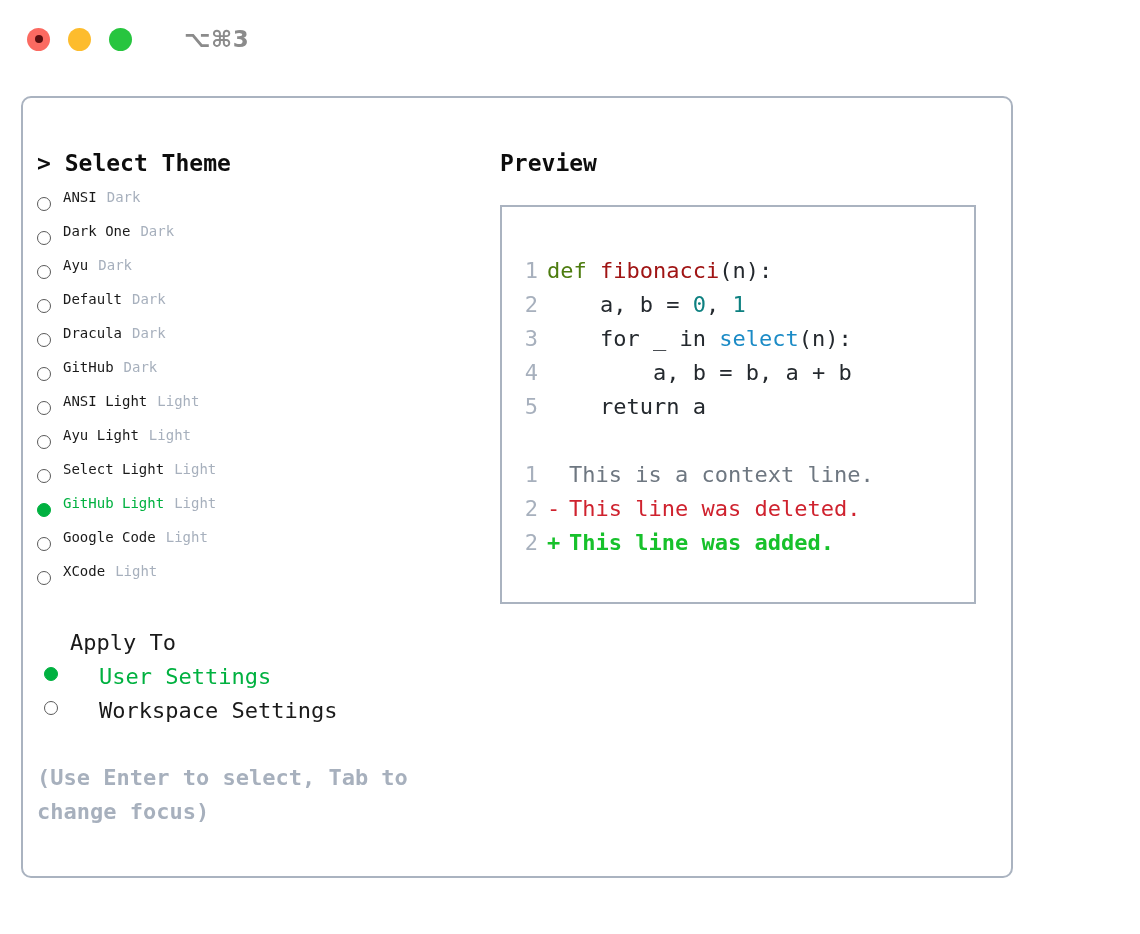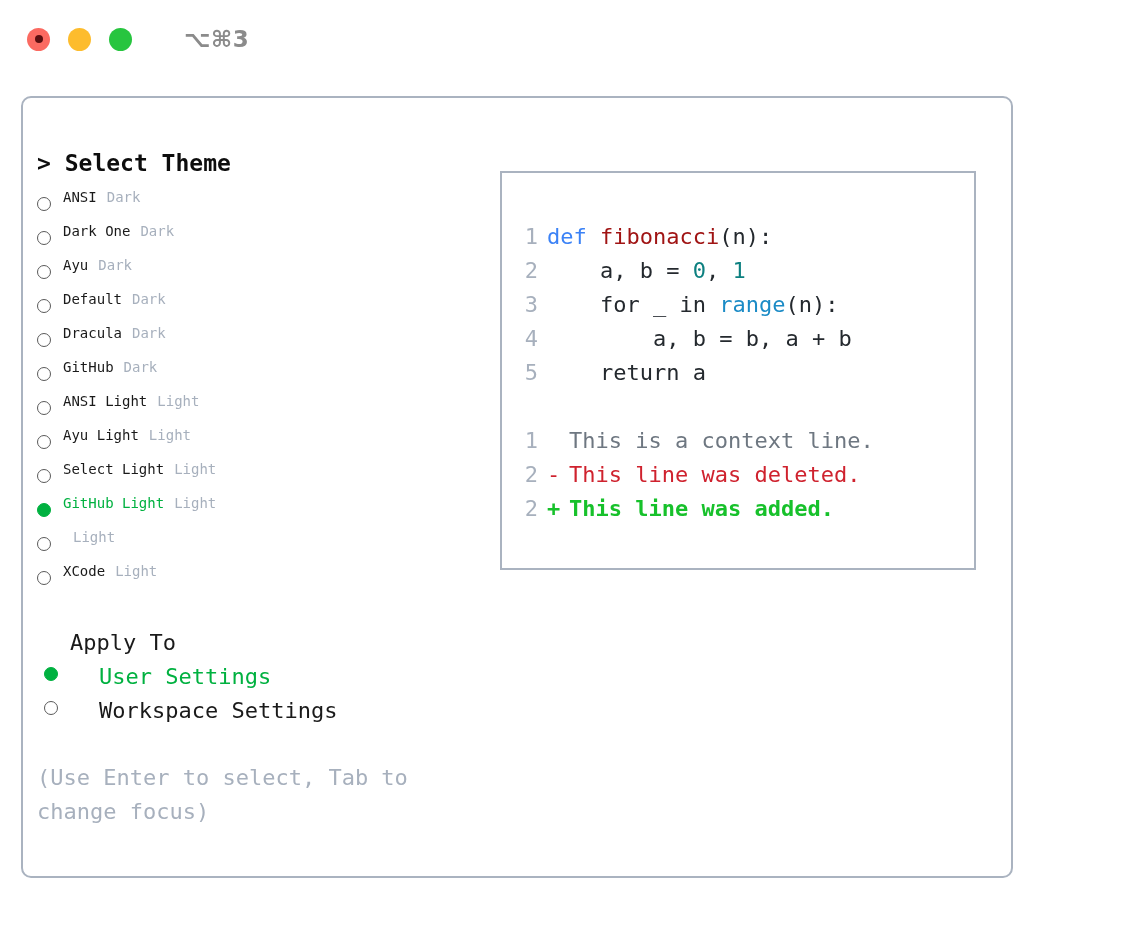--- a/index.html
+++ b/index.html
@@ -165,20 +165,21 @@
   .apply-row.selected .apply-label { color: #00b140; }
 
   #hint {
     position: absolute;
     left: 14px;
     top: 663px;
     width: 400px;
     font-size: 22px;
     line-height: 34px;
     color: #a7b0bd;
+    font-weight: bold;
   }
 
   
   #preview-column {
     position: absolute;
     left: 477px;
     top: 48px;
     width: 500px;
   }
   #preview-title {
@@ -214,21 +215,21 @@
   .ln {
     display: inline-block;
     width: 22px;
     text-align: right;
     color: #a7b0bd;
     flex: 0 0 auto;
     margin-right: 9px;
   }
   .code-text { white-space: pre; color: #24292e; }
 
-  .tok-def      { color: #3b82f6; }
+  .tok-def      { color: #4d7c0f; }
   .tok-func     { color: #a01414; }
   .tok-num      { color: #0d8080; }
   .tok-builtin  { color: #1b8bc6; }
   .tok-plain    { color: #24292e; }
 
   .blank-line { height: 34px; }
 
   .diff-ctx  { color: #6e7781; }
   .diff-del  { color: #cf222e; }
   .diff-add  { color: #17c12b; font-weight: bold; }
@@ -259,41 +260,42 @@
             <li class="theme-row"><span class="radio"></span><span class="theme-name">ANSI</span><span class="theme-tag">Dark</span></li>
             <li class="theme-row"><span class="radio"></span><span class="theme-name">Dark One</span><span class="theme-tag">Dark</span></li>
             <li class="theme-row"><span class="radio"></span><span class="theme-name">Ayu</span><span class="theme-tag">Dark</span></li>
             <li class="theme-row"><span class="radio"></span><span class="theme-name">Default</span><span class="theme-tag">Dark</span></li>
             <li class="theme-row"><span class="radio"></span><span class="theme-name">Dracula</span><span class="theme-tag">Dark</span></li>
             <li class="theme-row"><span class="radio"></span><span class="theme-name">GitHub</span><span class="theme-tag">Dark</span></li>
             <li class="theme-row"><span class="radio"></span><span class="theme-name">ANSI Light</span><span class="theme-tag">Light</span></li>
             <li class="theme-row"><span class="radio"></span><span class="theme-name">Ayu Light</span><span class="theme-tag">Light</span></li>
             <li class="theme-row"><span class="radio"></span><span class="theme-name">Select Light</span><span class="theme-tag">Light</span></li>
             <li class="theme-row selected"><span class="radio"></span><span class="theme-name">GitHub Light</span><span class="theme-tag">Light</span></li>
-            <li class="theme-row"><span class="radio"></span><span class="theme-tag">Light</span></li>
+            <li class="theme-row"><span class="radio"></span><span class="theme-name">Google Code</span><span class="theme-tag">Light</span></li>
             <li class="theme-row"><span class="radio"></span><span class="theme-name">XCode</span><span class="theme-tag">Light</span></li>
           </ul>
       </div>
 
       <div id="apply-block">
         <div class="apply-head">Apply To</div>
         <div id="apply-list">
             <div class="apply-row selected"><span class="radio"></span><span class="apply-label">User Settings</span></div>
             <div class="apply-row"><span class="radio"></span><span class="apply-label">Workspace Settings</span></div>
           </div>
       </div>
 
       <div id="hint">(Use Enter to select, Tab to change focus)</div>
 
       <div id="preview-column">
+        <div id="preview-title">Preview</div>
         <div id="preview-box">
           <div id="code-area">
               <div class="code-line"><span class="ln">1</span><span class="code-text"><span class="tok-def">def </span><span class="tok-func">fibonacci</span><span class="tok-plain">(n):</span></span></div>
               <div class="code-line"><span class="ln">2</span><span class="code-text"><span class="tok-plain">    a, b = </span><span class="tok-num">0</span><span class="tok-plain">, </span><span class="tok-num">1</span></span></div>
-              <div class="code-line"><span class="ln">3</span><span class="code-text"><span class="tok-plain">    for _ in </span><span class="tok-builtin">range</span><span class="tok-plain">(n):</span></span></div>
+              <div class="code-line"><span class="ln">3</span><span class="code-text"><span class="tok-plain">    for _ in </span><span class="tok-builtin">select</span><span class="tok-plain">(n):</span></span></div>
               <div class="code-line"><span class="ln">4</span><span class="code-text"><span class="tok-plain">        a, b = b, a + b</span></span></div>
               <div class="code-line"><span class="ln">5</span><span class="code-text"><span class="tok-plain">    return a</span></span></div>
               <div class="blank-line"></div>
               <div class="code-line"><span class="ln">1</span><span class="diff-ctx"><span class="diff-mark"> </span><span>This is a context line.</span></span></div>
               <div class="code-line"><span class="ln">2</span><span class="diff-del"><span class="diff-mark">-</span><span>This line was deleted.</span></span></div>
               <div class="code-line"><span class="ln">2</span><span class="diff-add"><span class="diff-mark">+</span><span>This line was added.</span></span></div>
             </div>
         </div>
       </div>
 

